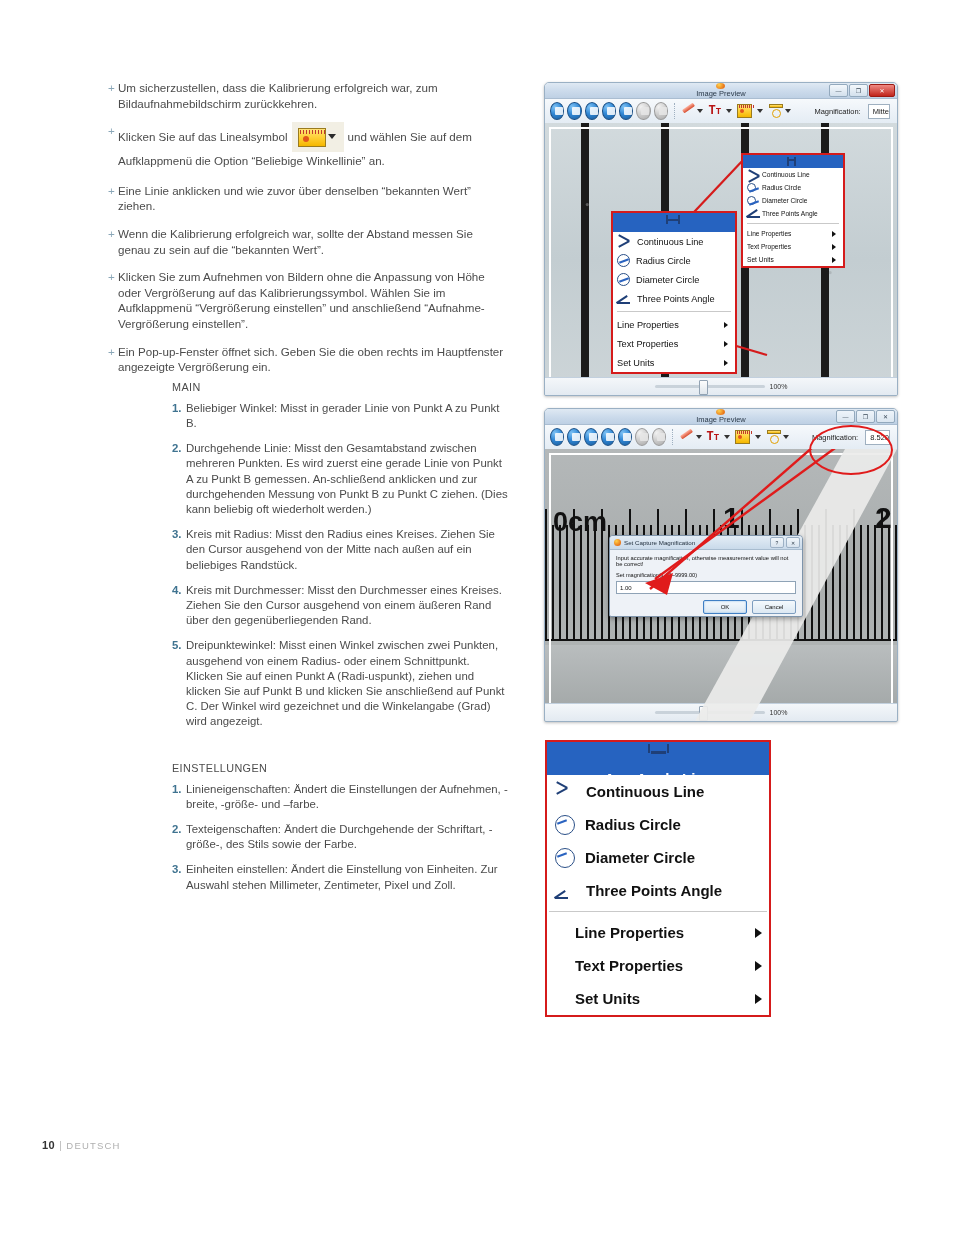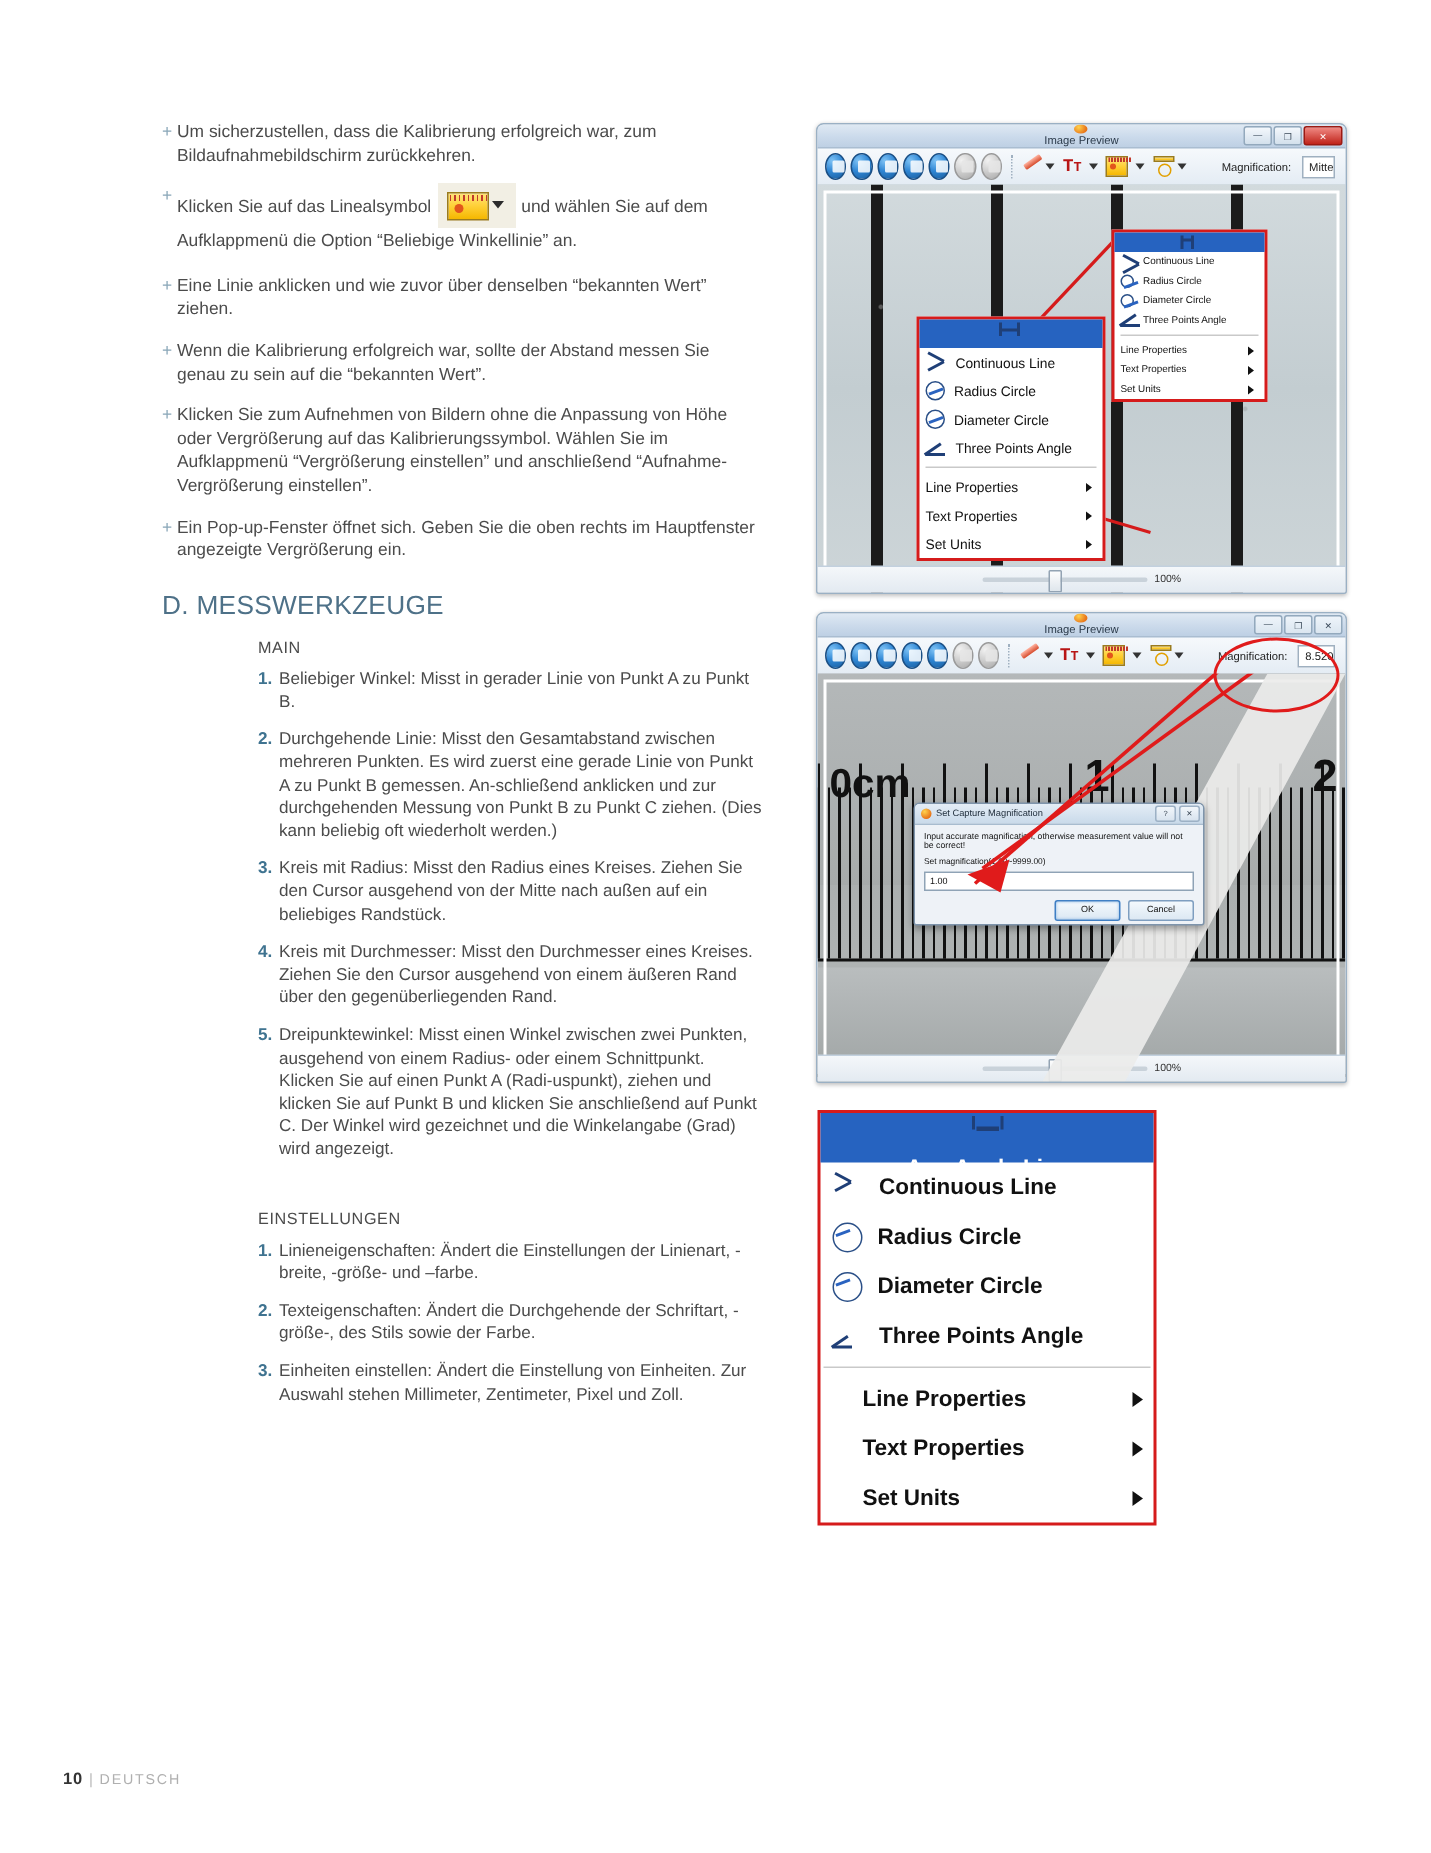--- a/index.html
+++ b/index.html
@@ -71,21 +71,21 @@
     margin-bottom:10px;
   }
   .num-marker {
     color:#3f7390; font-weight:bold; flex:0 0 14px; font-size:11.4px;
   }
   .num-text { flex:1; }
   .gap-lg { height:22px; }
 
   
   .footer {
-    position:absolute; left:42px; top:1180px;
+    position:absolute; left:42px; top:1139px;
     font-size:10px; letter-spacing:0.5px;
   }
   .footer .pg { font-weight:bold; color:#333; font-size:11px; }
   .footer .sep { color:#b9b9b9; margin:0 4px; }
   .footer .lang { color:#b0b0b0; letter-spacing:1.2px; font-size:9.5px; }
 
   
   .win {
     position:absolute;
     background:#eef3f8;
@@ -314,21 +314,20 @@
     <div class="bullet-row">
       <span class="bullet-plus">+</span>
       <span class="bullet-text">Klicken Sie zum Aufnehmen von Bildern ohne die Anpassung von Höhe oder Vergrößerung auf das Kalibrierungssymbol. Wählen Sie im Aufklappmenü “Vergrößerung einstellen” und anschließend “Aufnahme-Vergrößerung einstellen”.</span>
     </div>
 
     <div class="bullet-row" style="margin-bottom:6px;">
       <span class="bullet-plus">+</span>
       <span class="bullet-text">Ein Pop-up-Fenster öffnet sich. Geben Sie die oben rechts im Hauptfenster angezeigte Vergrößerung ein.</span>
     </div>
 
-    <div class="section-heading">D. MESSWERKZEUGE</div>
 
 
     <div class="sub-block">
       <div class="sub-title">MAIN</div>
 
       <div class="num-row">
         <span class="num-marker">1.</span>
         <span class="num-text">Beliebiger Winkel:  Misst in gerader Linie von Punkt A zu Punkt B.</span>
       </div>
       <div class="num-row">
@@ -347,21 +346,21 @@
         <span class="num-marker">5.</span>
         <span class="num-text">Dreipunktewinkel:  Misst einen Winkel zwischen zwei Punkten, ausgehend von einem Radius- oder einem Schnittpunkt. Klicken Sie auf einen Punkt A (Radi-uspunkt), ziehen und klicken Sie auf Punkt B und klicken Sie anschließend auf Punkt C. Der Winkel wird gezeichnet und die Winkelangabe (Grad) wird angezeigt.</span>
       </div>
 
       <div class="gap-lg"></div>
 
       <div class="sub-title">EINSTELLUNGEN</div>
 
       <div class="num-row">
         <span class="num-marker">1.</span>
-        <span class="num-text">Linieneigenschaften: Ändert die Einstellungen der Linienart, -breite, -größe- und –farbe.</span>
+        <span class="num-text">Linieneigenschaften: Ändert die Einstellungen der Aufnehmen, -breite, -größe- und –farbe.</span>
       </div>
       <div class="num-row">
         <span class="num-marker">2.</span>
         <span class="num-text">Texteigenschaften: Ändert die Durchgehende der Schriftart, -größe-, des Stils sowie der Farbe.</span>
       </div>
       <div class="num-row">
         <span class="num-marker">3.</span>
         <span class="num-text">Einheiten einstellen: Ändert die Einstellung von Einheiten. Zur Auswahl stehen Millimeter, Zentimeter, Pixel und Zoll.</span>
       </div>
     </div>

